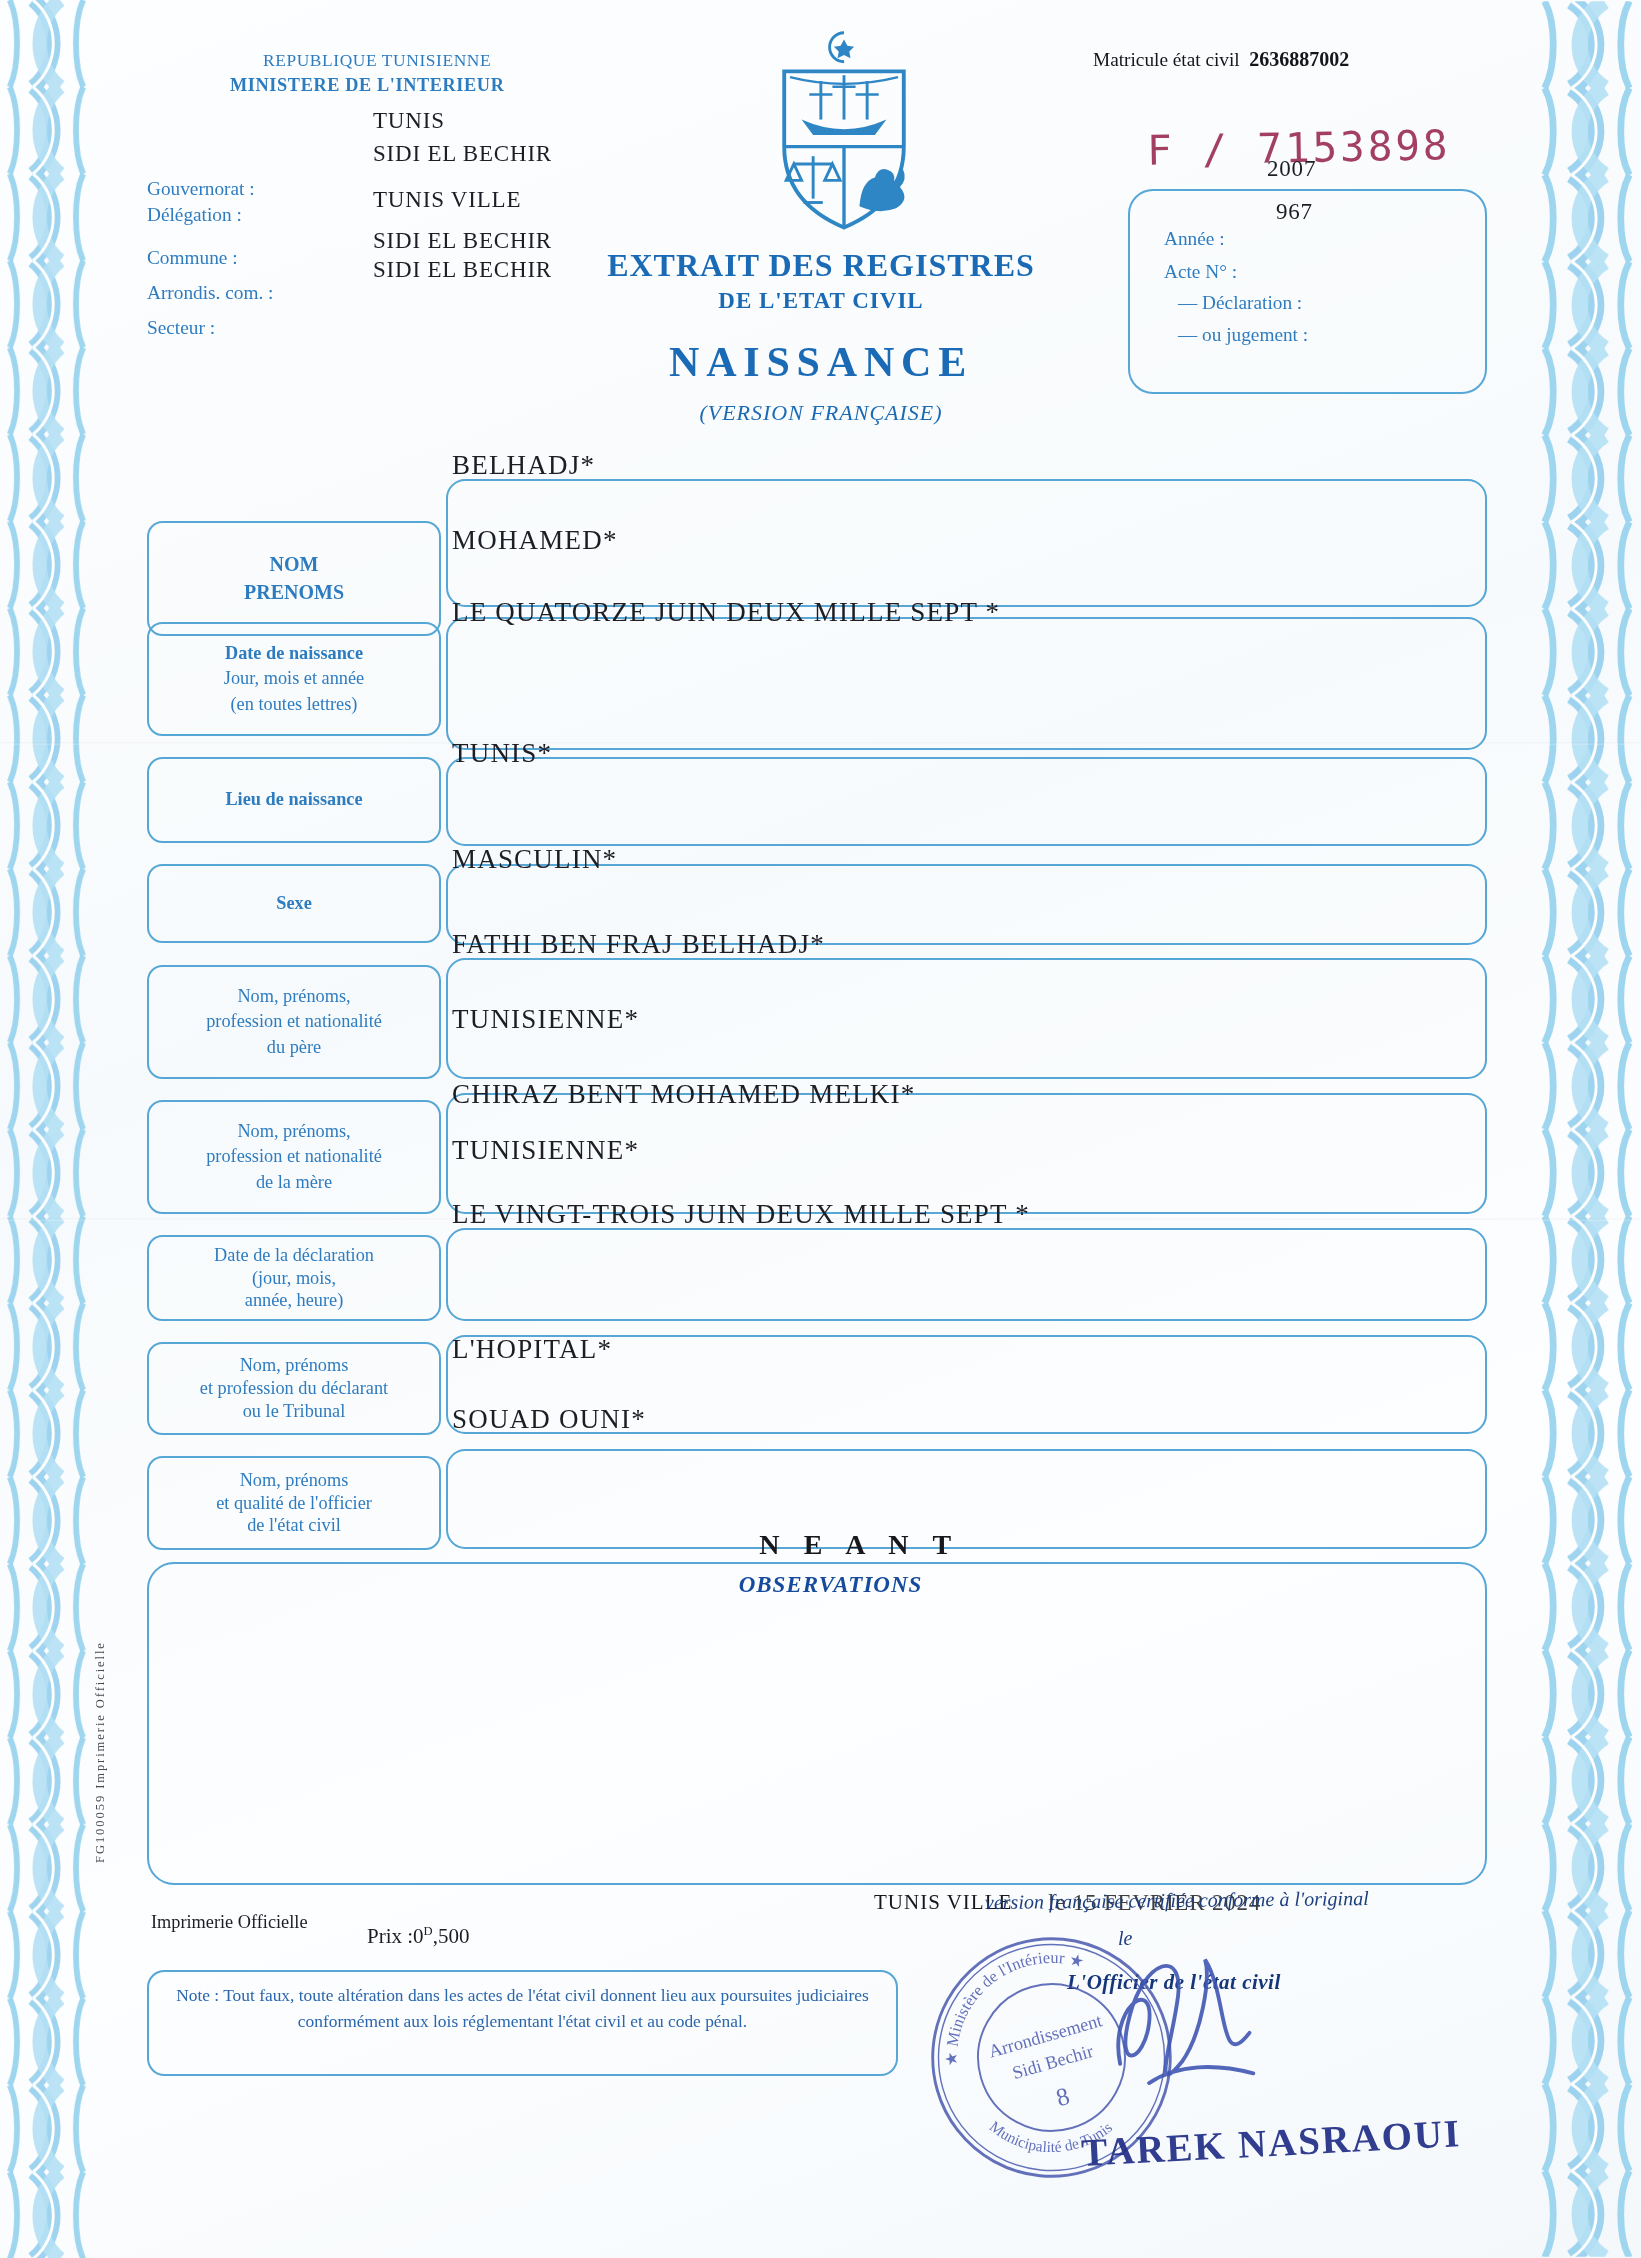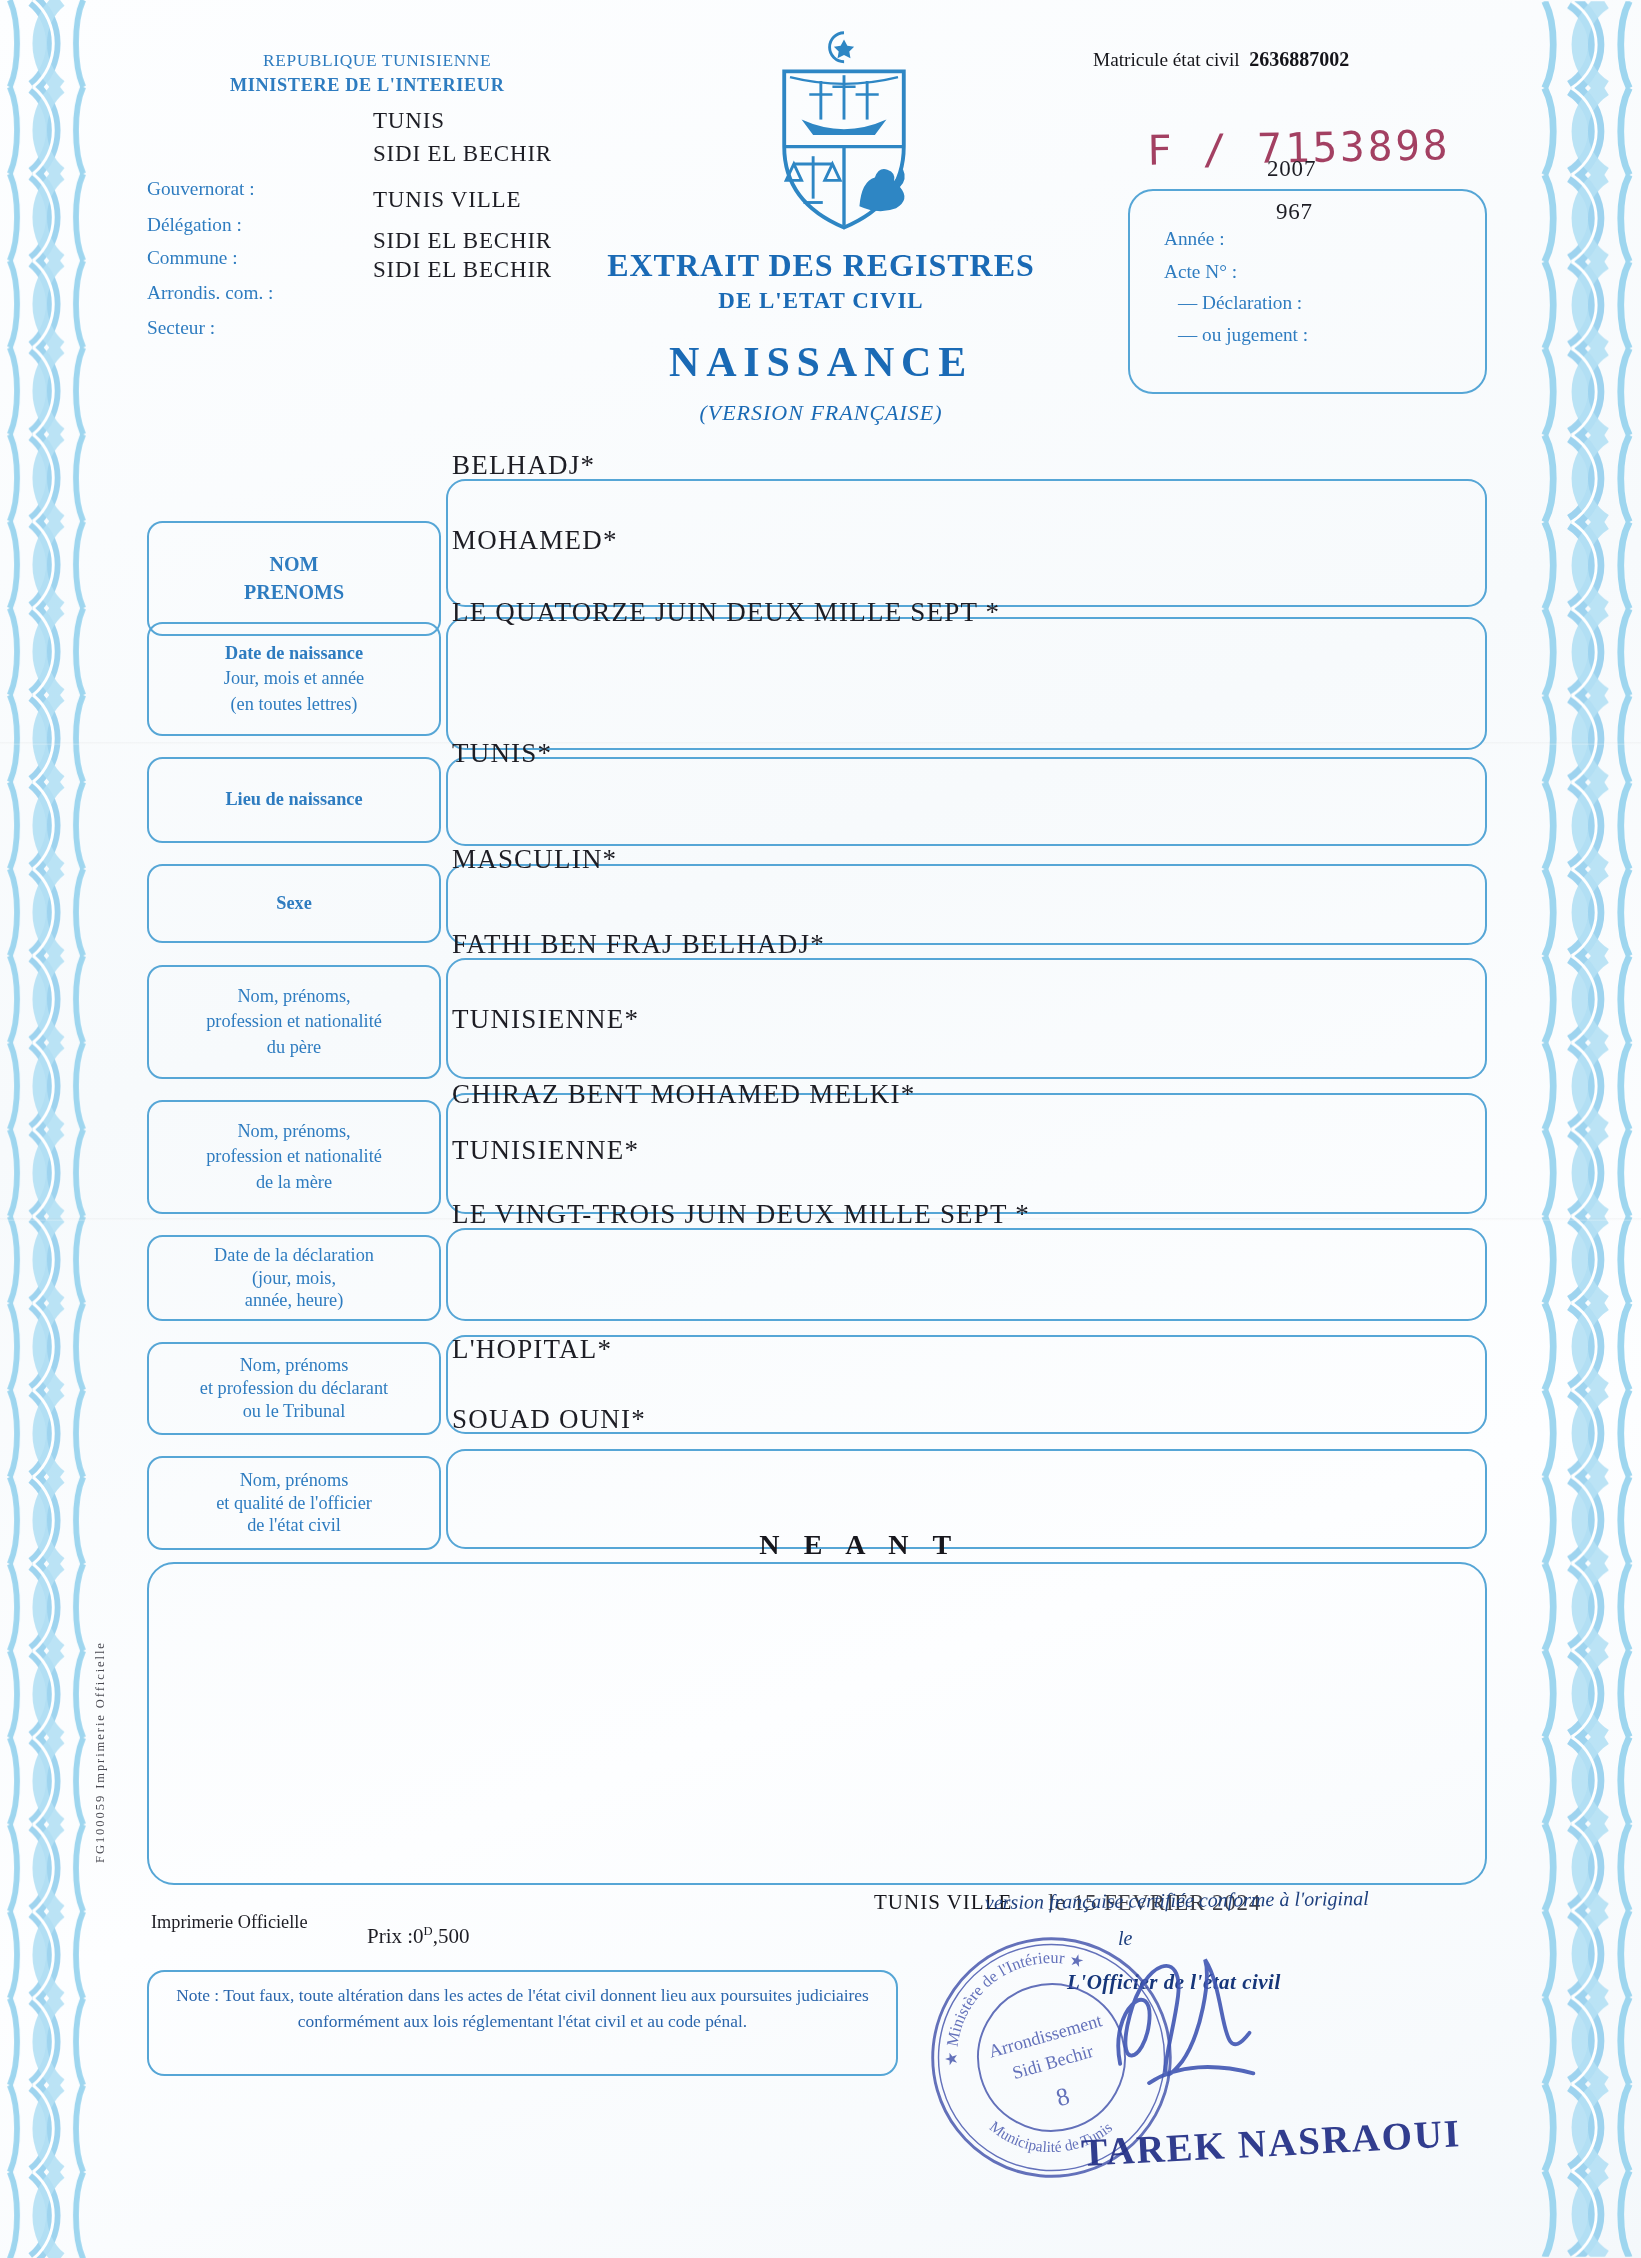--- a/index.html
+++ b/index.html
@@ -64,21 +64,21 @@
   <div class="abs blue" style="left:263px; top:50px; font-size:17.4px; letter-spacing:0.6px;">REPUBLIQUE TUNISIENNE</div>
   <div class="abs blue bold" style="left:230px; top:75px; font-size:18.3px; letter-spacing:0.6px;">MINISTERE DE L'INTERIEUR</div>
 
   <div class="abs typed typed-sm" style="left:373px; top:108px;">TUNIS</div>
   <div class="abs typed typed-sm" style="left:373px; top:141px;">SIDI EL BECHIR</div>
   <div class="abs typed typed-sm" style="left:373px; top:187px;">TUNIS VILLE</div>
   <div class="abs typed typed-sm" style="left:373px; top:228px;">SIDI EL BECHIR</div>
   <div class="abs typed typed-sm" style="left:373px; top:257px;">SIDI EL BECHIR</div>
 
   <div class="abs lbl" style="left:147px; top:178px;">Gouvernorat :</div>
-  <div class="abs lbl" style="left:147px; top:214px;text-align:center;">Délégation :</div>
+  <div class="abs lbl" style="left:147px; top:204px;text-align:center;">Délégation :</div>
   <div class="abs lbl" style="left:147px; top:247px;">Commune :</div>
   <div class="abs lbl" style="left:147px; top:282px;">Arrondis. com. :</div>
   <div class="abs lbl" style="left:147px; top:317px;">Secteur :</div>
 
   <svg class="abs" style="left:761px; top:27px;" width="166" height="216" viewBox="0 0 172 224">
     <g stroke="#2e86c4" fill="none" stroke-width="3">
       <path d="M86 6 a15 15 0 1 0 0.1 30"></path>
       <path d="M86 13 l3.5 6.5 7 1 -5 5 1.2 7 -6.7 -3.4 -6.7 3.4 1.2 -7 -5 -5 7 -1 z" fill="#2e86c4" stroke="none"></path>
       <path d="M24 46 h124 v78 q0 58 -62 84 q-62 -26 -62 -84 z" stroke-width="4"></path>
       <path d="M30 52 q56 14 112 0" stroke-width="2.5"></path>
@@ -175,20 +175,21 @@
   <div class="abs typed" style="left:452px; top:844px;">MASCULIN*</div>
   <div class="abs typed" style="left:452px; top:929px;">FATHI BEN FRAJ BELHADJ*</div>
   <div class="abs typed" style="left:452px; top:1004px;">TUNISIENNE*</div>
   <div class="abs typed" style="left:452px; top:1079px;">CHIRAZ BENT MOHAMED MELKI*</div>
   <div class="abs typed" style="left:452px; top:1135px;">TUNISIENNE*</div>
   <div class="abs typed" style="left:452px; top:1199px;">LE VINGT-TROIS JUIN  DEUX MILLE SEPT *</div>
   <div class="abs typed" style="left:452px; top:1302px;margin-top:32px;">L'HOPITAL*</div>
   <div class="abs typed" style="left:452px; top:1404px;">SOUAD OUNI*</div>
 
   <div class="abs bold" style="left:570px; top:1529px; width:579px; text-align:center; font-size:28px; color:#17171d; letter-spacing:8.7px;">N E A N T</div>
+  <div class="abs bold" style="left:541px; top:1572px; width:579px; text-align:center; font-size:23px; font-style:italic; color:#164a9c; letter-spacing:1px;">OBSERVATIONS</div>
   <div class="abs value-box" style="left:147px; top:1562px; width:1340px; height:323px; border-radius:27px;"></div>
 
   <div class="abs" style="left:93px; top:1863px; transform:rotate(-90deg); transform-origin:left top; font-size:12.6px; color:#4a4a52; letter-spacing:1.9px; white-space:nowrap;">FG100059      Imprimerie Officielle</div>
 
   <div class="abs" style="left:151px; top:1912px; font-size:18.3px; color:#1d1d24;">Imprimerie Officielle</div>
   <div class="abs" style="left:367px; top:1904px; font-size:21px; color:#1d1d24;margin-top:20px;">
     <span>Prix :0</span><sup style="font-size:12.6px;">D</sup><span>,500</span>
   </div>
 
   <div class="abs" style="left:874px; top:1890px; font-size:21px; color:#17171d; letter-spacing:1px;">TUNIS VILLE</div>

